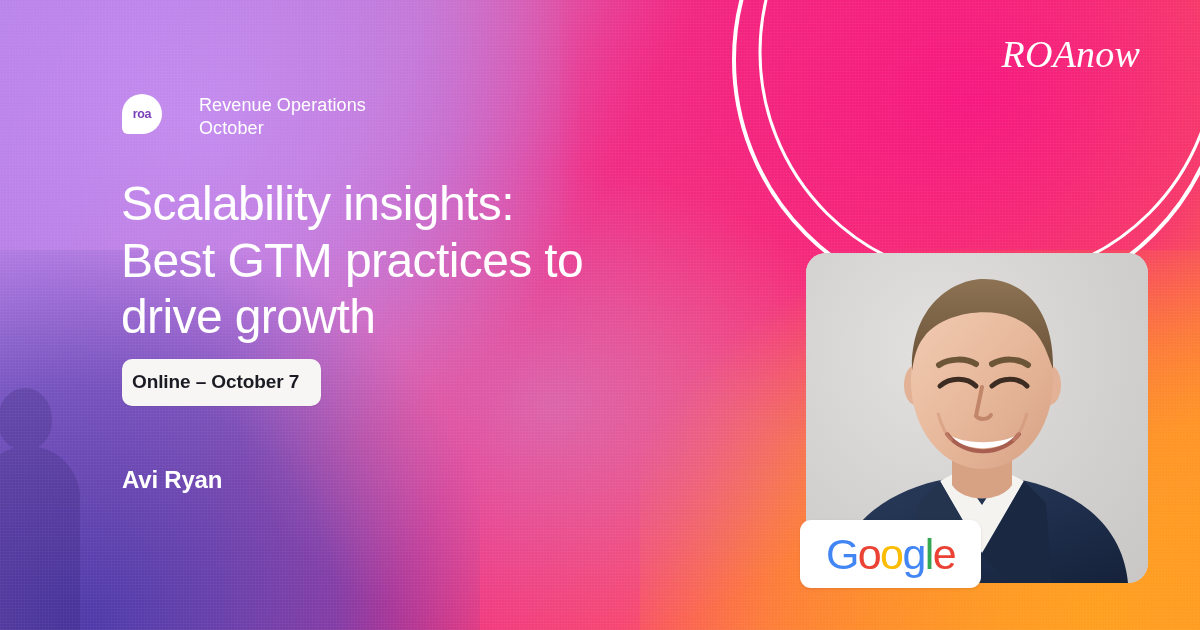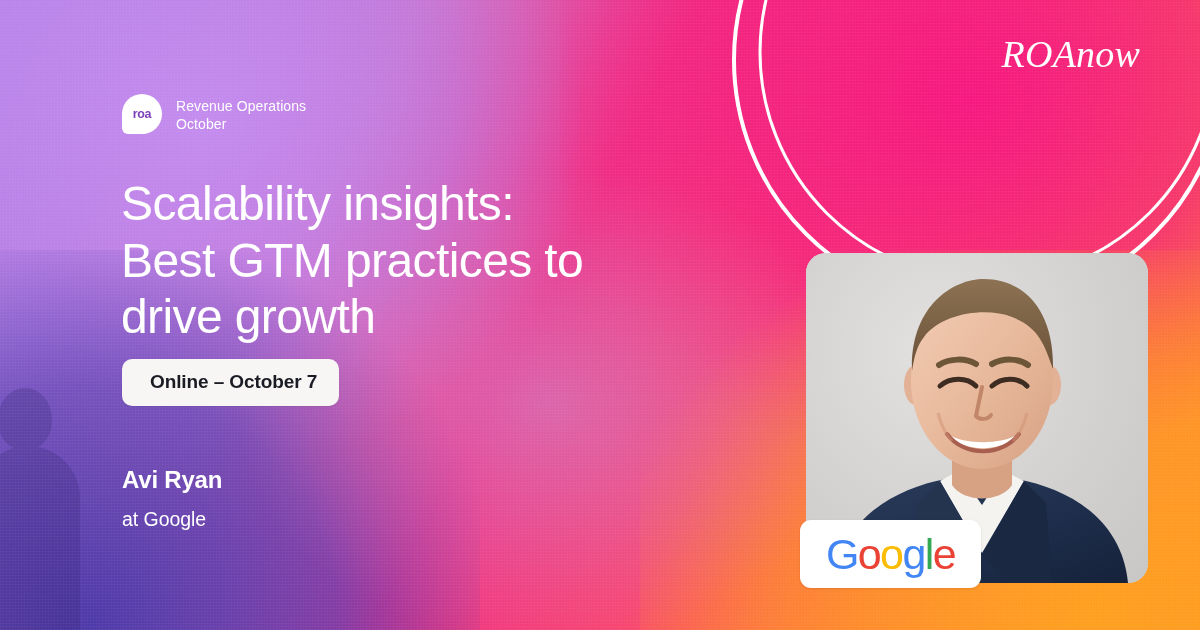--- a/index.html
+++ b/index.html
@@ -111,21 +111,21 @@
     right: -40px; top: -200px;
     width: 520px; height: 520px;
     pointer-events: none;
   }
 
   
   .brand {
     position: absolute;
     left: 122px; top: 94px;
     display: flex;
-    align-items: flex-end;
+    align-items: flex-start;
     gap: 14px;
   }
   .brand-mark {
     width: 40px; height: 40px;
     position: relative;
     flex: none;
   }
   .brand-mark .bubble {
     position: absolute;
     inset: 0;
@@ -139,25 +139,26 @@
     align-items: center;
     justify-content: center;
     font-size: 12.5px;
     font-weight: 700;
     letter-spacing: -0.3px;
     color: #7b3fb8;
     padding-bottom: 1px;
   }
   .brand-name {
     color: #ffffff;
-    font-size: 14px;
+    font-size: 18px;
     line-height: 1.28;
     font-weight: 400;
     letter-spacing: 0.1px;
     max-width: 200px;
+    margin-left: 23px;
   }
 
   
   .headline {
     position: absolute;
     left: 121px; top: 144px;
     width: 600px;
     color: #ffffff;
     font-size: 48px;
     line-height: 1.18;
@@ -166,21 +167,21 @@
   }
   .headline .line { display: block; }
 
   
   .date-badge {
     position: absolute;
     left: 122px; top: 359px;
     background: #f7f6f4;
     color: #1b1b24;
     border-radius: 10px;
-    padding: 12px 22px 13px 28px;
+    padding: 12px 22px 13px 10px;
     font-size: 19px;
     font-weight: 700;
     letter-spacing: -0.1px;
     box-shadow: 0 1px 2px rgba(0,0,0,0.08);
   }
 
   
   .speaker-name {
     position: absolute;
     left: 122px; top: 466px;
@@ -290,21 +291,20 @@
   <h1 class="headline">
     <span class="line">Scalability insights:</span>
     <span class="line">Best GTM practices to</span>
     <span class="line">drive growth</span>
   </h1>
 
   <div class="date-badge">Online – October  7</div>
 
   <div class="speaker-name">Avi Ryan</div>
   <div class="speaker-role">
-    <span class="line">at Google</span>
   </div>
 
   <div class="portrait">
     <div class="backdrop"></div>
     <svg class="person" viewBox="0 0 342 330" preserveAspectRatio="xMidYMid slice">
       <defs>
         <linearGradient id="skin" x1="0" y1="0" x2="1" y2="1">
           <stop offset="0%" stop-color="#f2cdb4"></stop>
           <stop offset="55%" stop-color="#e7b79a"></stop>
           <stop offset="100%" stop-color="#d7a184"></stop>

